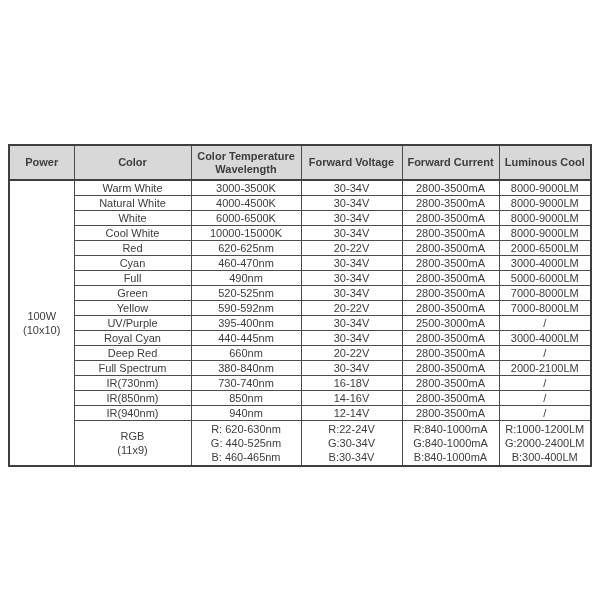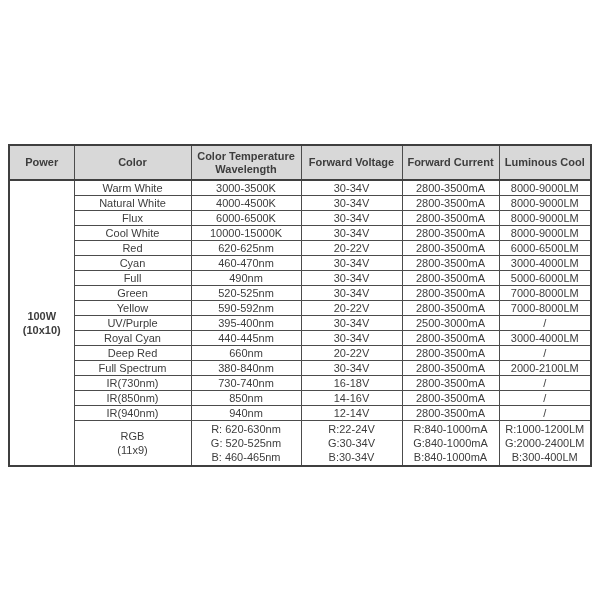--- a/index.html
+++ b/index.html
@@ -43,21 +43,20 @@
     height: 33px;
     border-bottom: 2px solid #3f3f3f;
     line-height: 13px;
   }
   table.spec tbody tr { height: 15px; }
   table.spec tbody tr.multi { height: 45px; margin-top: 12px; }
   td.power-cell {
     font-size: 11px;
     line-height: 15px;
     border-right: 1px solid #4c4c4c;
-    font-weight: bold;
   }
 </style>
 </head>
 <body>
 
 <div class="page">
   <table class="spec">
     <colgroup>
       <col style="width:65px">
       <col style="width:117px">
@@ -88,39 +87,39 @@
           <td>8000-9000LM</td>
         </tr>
         <tr>
           <td>Natural White</td>
           <td>4000-4500K</td>
           <td>30-34V</td>
           <td>2800-3500mA</td>
           <td>8000-9000LM</td>
         </tr>
         <tr>
-          <td>Flux</td>
+          <td>White</td>
           <td>6000-6500K</td>
           <td>30-34V</td>
           <td>2800-3500mA</td>
           <td>8000-9000LM</td>
         </tr>
         <tr>
           <td>Cool White</td>
           <td>10000-15000K</td>
           <td>30-34V</td>
           <td>2800-3500mA</td>
           <td>8000-9000LM</td>
         </tr>
         <tr>
           <td>Red</td>
           <td>620-625nm</td>
           <td>20-22V</td>
           <td>2800-3500mA</td>
-          <td>6000-6500LM</td>
+          <td>2000-6500LM</td>
         </tr>
         <tr>
           <td>Cyan</td>
           <td>460-470nm</td>
           <td>30-34V</td>
           <td>2800-3500mA</td>
           <td>3000-4000LM</td>
         </tr>
         <tr>
           <td>Full</td>
@@ -189,21 +188,21 @@
           <td>IR(940nm)</td>
           <td>940nm</td>
           <td>12-14V</td>
           <td>2800-3500mA</td>
           <td>/</td>
         </tr>
         <tr class="multi">
           <td>RGB
 (11x9)</td>
           <td>R: 620-630nm
-G: 520-525nm
+G: 440-525nm
 B: 460-465nm</td>
           <td>R:22-24V
 G:30-34V
 B:30-34V</td>
           <td>R:840-1000mA
 G:840-1000mA
 B:840-1000mA</td>
           <td>R:1000-1200LM
 G:2000-2400LM
 B:300-400LM</td>

